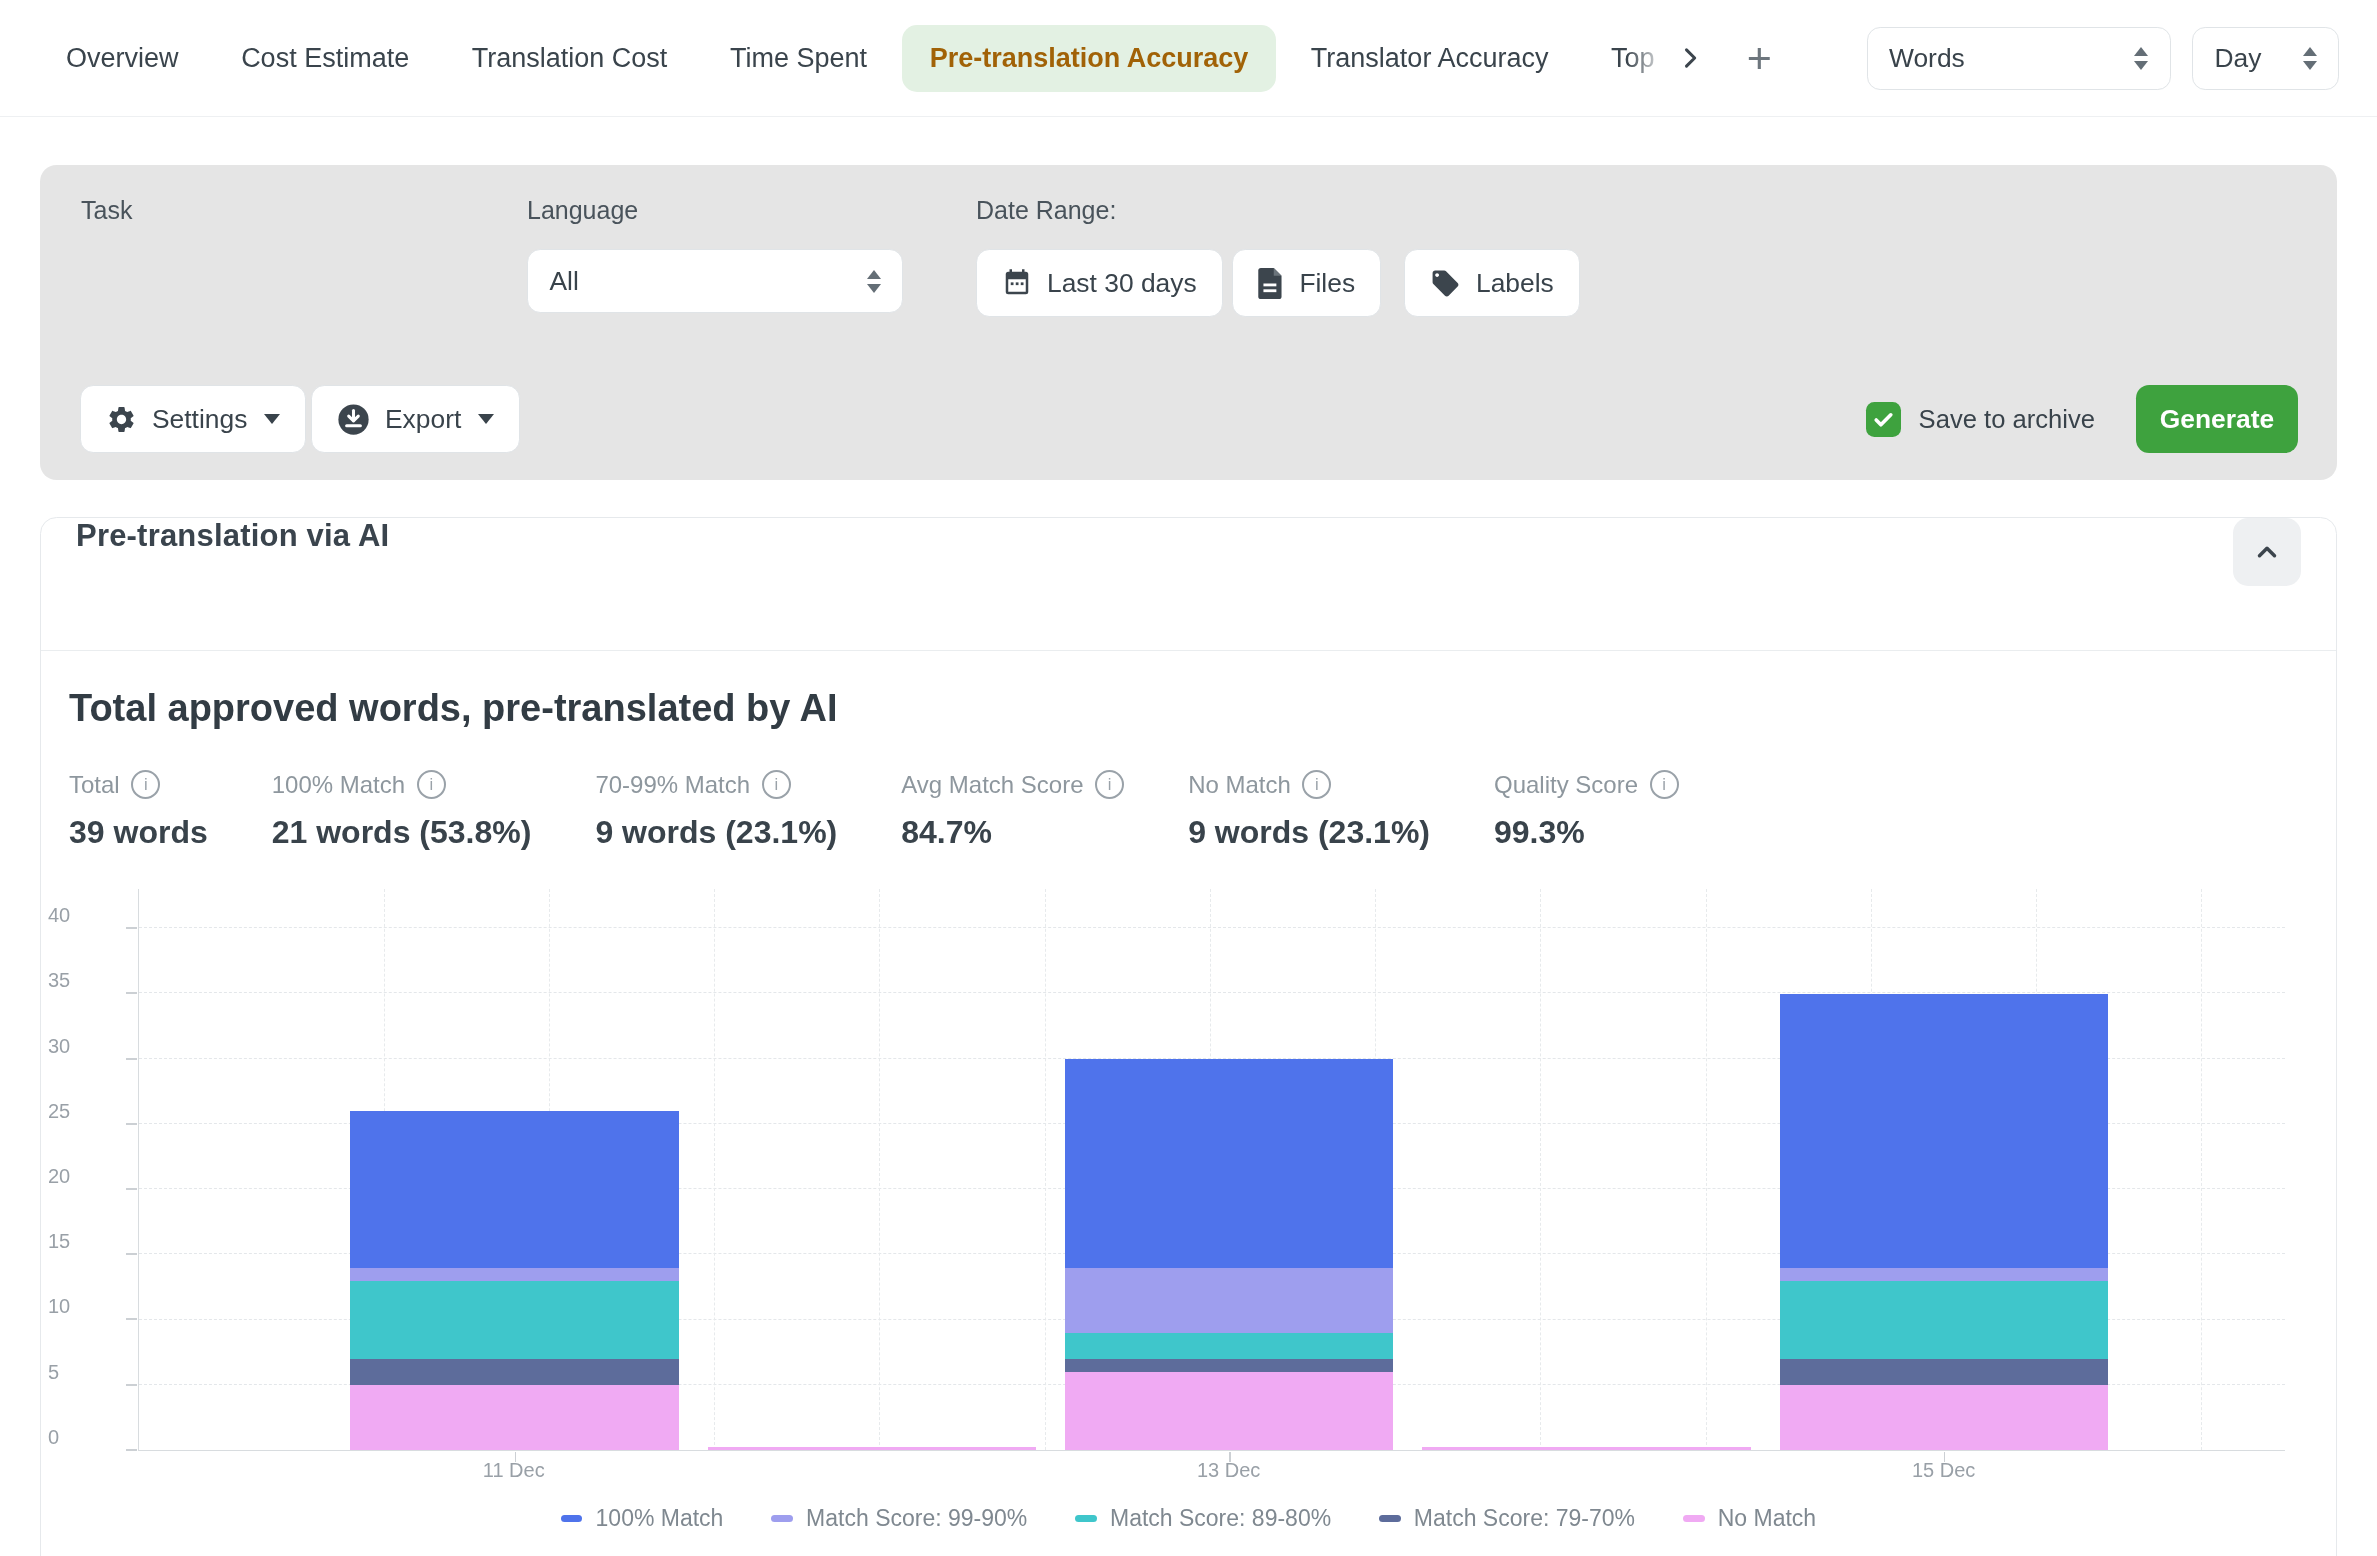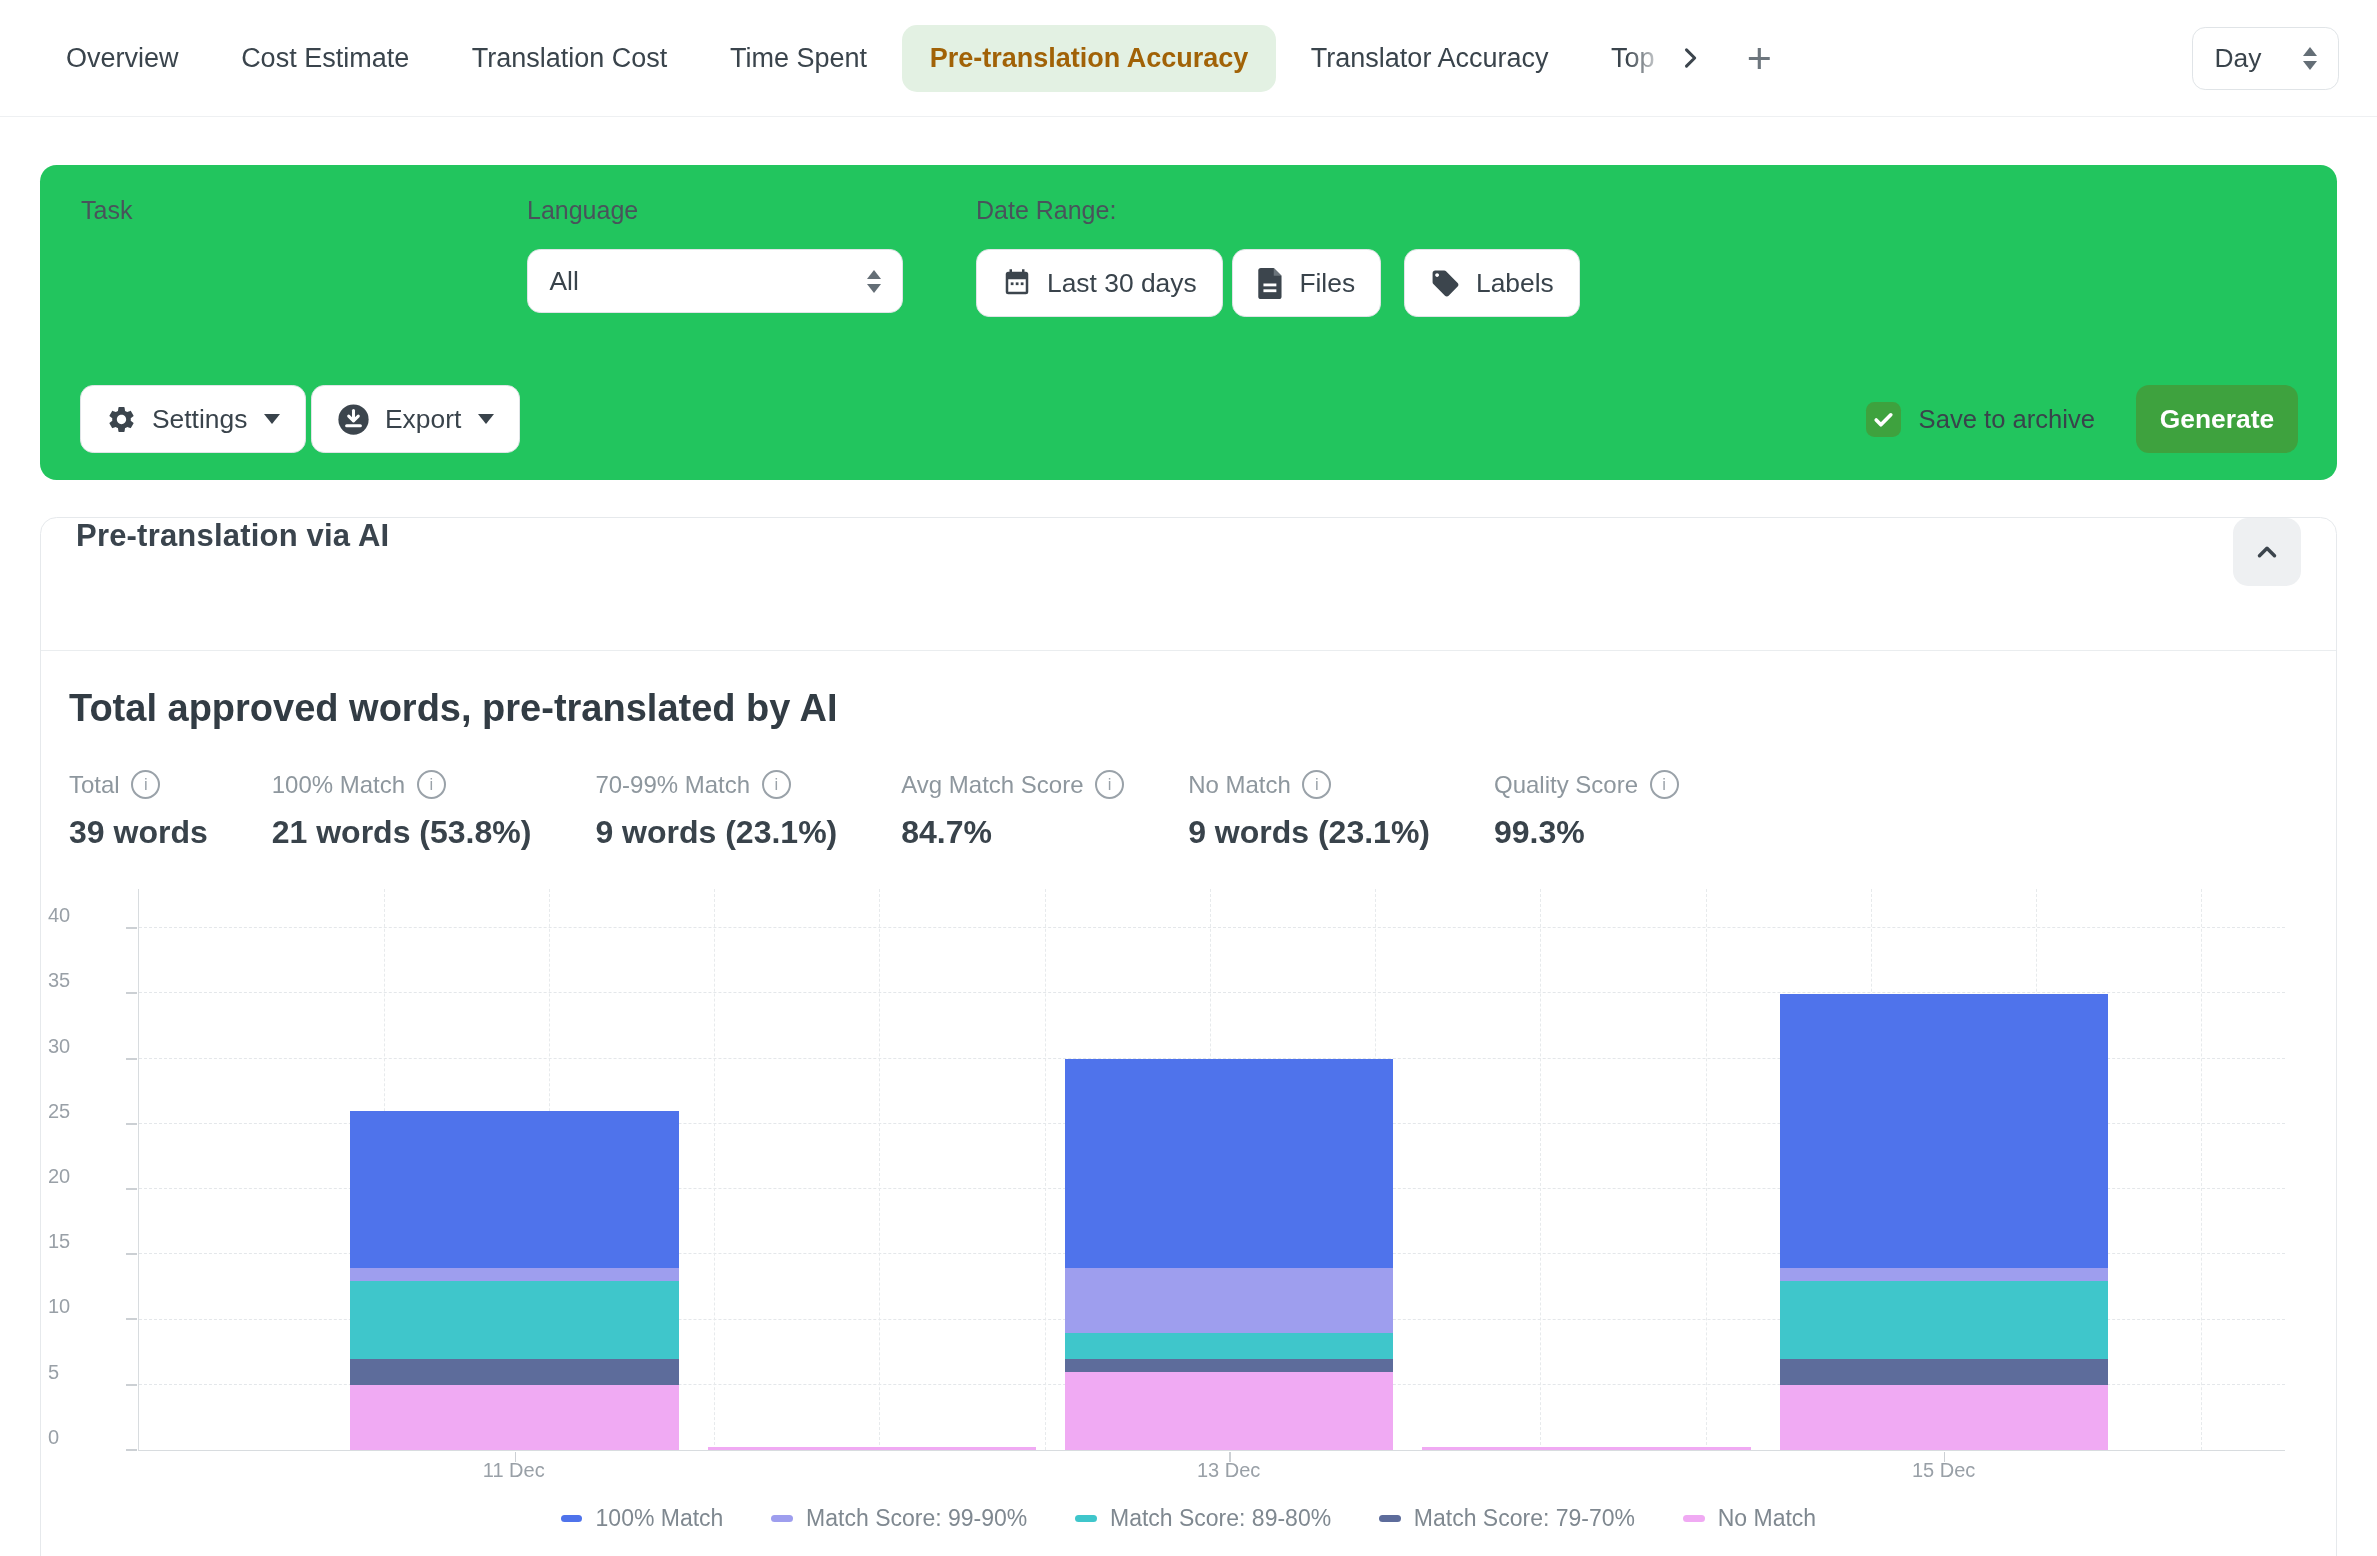--- a/index.html
+++ b/index.html
@@ -29,21 +29,21 @@
   .nav-select{width:304px;height:63px;}
   .nav-select.small{width:147px;}
   .updown{display:flex;flex-direction:column;align-items:center;margin-left:16.5px;}
   .tri-up{width:0;height:0;border-left:7.4px solid transparent;border-right:7.4px solid transparent;border-bottom:9px solid #646e76;margin-bottom:5px;}
   .tri-down{width:0;height:0;border-left:7.4px solid transparent;border-right:7.4px solid transparent;border-top:9px solid #646e76;}
   .caret-down{width:0;height:0;border-left:8.3px solid transparent;border-right:8.3px solid transparent;border-top:10px solid #39434b;margin-left:16.5px;}
   .btn{display:flex;align-items:center;justify-content:center;background:#fff;border:1.7px solid #e0e4e7;
        border-radius:13.2px;height:68px;box-sizing:border-box;padding:0 25px;font-size:26.4px;color:#39434b;cursor:pointer;white-space:nowrap;}
   .btn .ic{display:flex;align-items:center;margin-right:15px;}
   
-  .panel{position:absolute;left:40px;right:40px;top:165px;height:315px;background:#22c55e;border-radius:16.5px;}
+  .panel{position:absolute;left:40px;right:40px;top:165px;height:315px;background:#e5e5e5;border-radius:16.5px;}
   .panel .flabel{position:absolute;top:31px;font-size:25px;color:#49535b;}
   .panel .ctrl{position:absolute;top:84px;}
   .row2{position:absolute;top:220px;left:0;right:0;height:68px;}
   .btn-group-right{position:absolute;right:39px;top:0;height:68px;display:flex;align-items:center;}
   .checkbox{width:35px;height:35px;border-radius:8.3px;background:#3ea23e;display:flex;align-items:center;justify-content:center;cursor:pointer;flex:none;}
   .cb-label{margin-left:18px;font-size:25.6px;color:#39434b;}
   .generate{margin-left:41px;width:162px;height:68px;border-radius:13.2px;background:#3ea23e;color:#fff;
             font-size:26.4px;font-weight:700;display:flex;align-items:center;justify-content:center;cursor:pointer;}
   
   .card{position:absolute;left:40px;right:40px;top:517px;height:1070px;background:#fff;
@@ -92,20 +92,27 @@
       <div class="tab"><span class="tab-label">Translator Accuracy</span></div>
       <div class="tab truncated"><span class="tab-label">Top</span><span class="fade"></span></div>
     </nav>
   <span class="chev-right">
     <svg width="28" height="28" viewBox="0 0 24 24" fill="none" stroke="#3c454d" stroke-width="2.6" stroke-linecap="round" stroke-linejoin="round">
         <path d="M9 5l7 7-7 7"></path>
       </svg>
   </span>
   <span class="plus-btn">+</span>
   <div class="nav-right">
+    <div class="select nav-select">
+      <span>Words</span>
+      <span class="updown">
+          <span class="tri-up"></span>
+          <span class="tri-down"></span>
+        </span>
+    </div>
     <div class="select nav-select small">
       <span>Day</span>
       <span class="updown">
           <span class="tri-up"></span>
           <span class="tri-down"></span>
         </span>
     </div>
   </div>
 </header>
 

